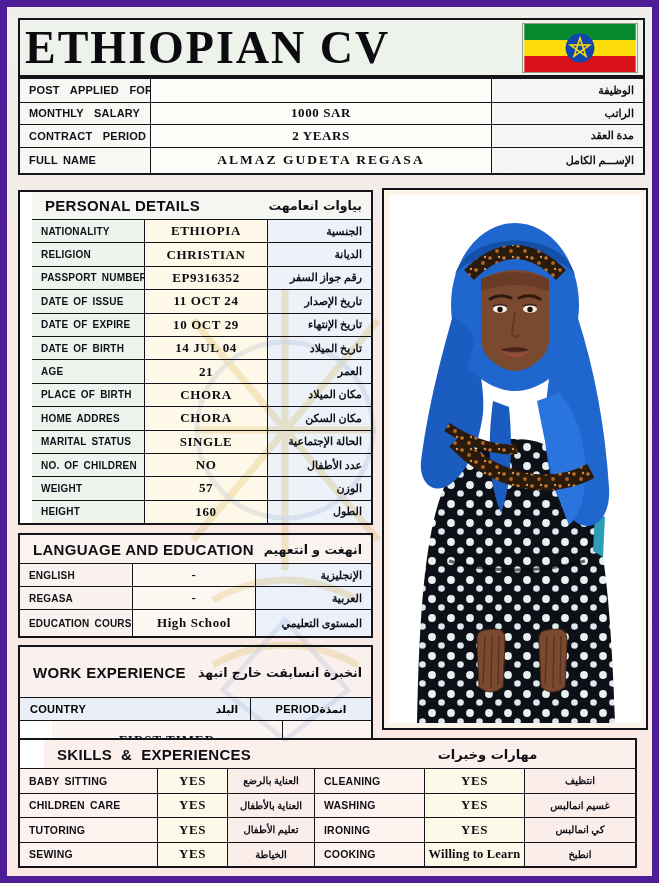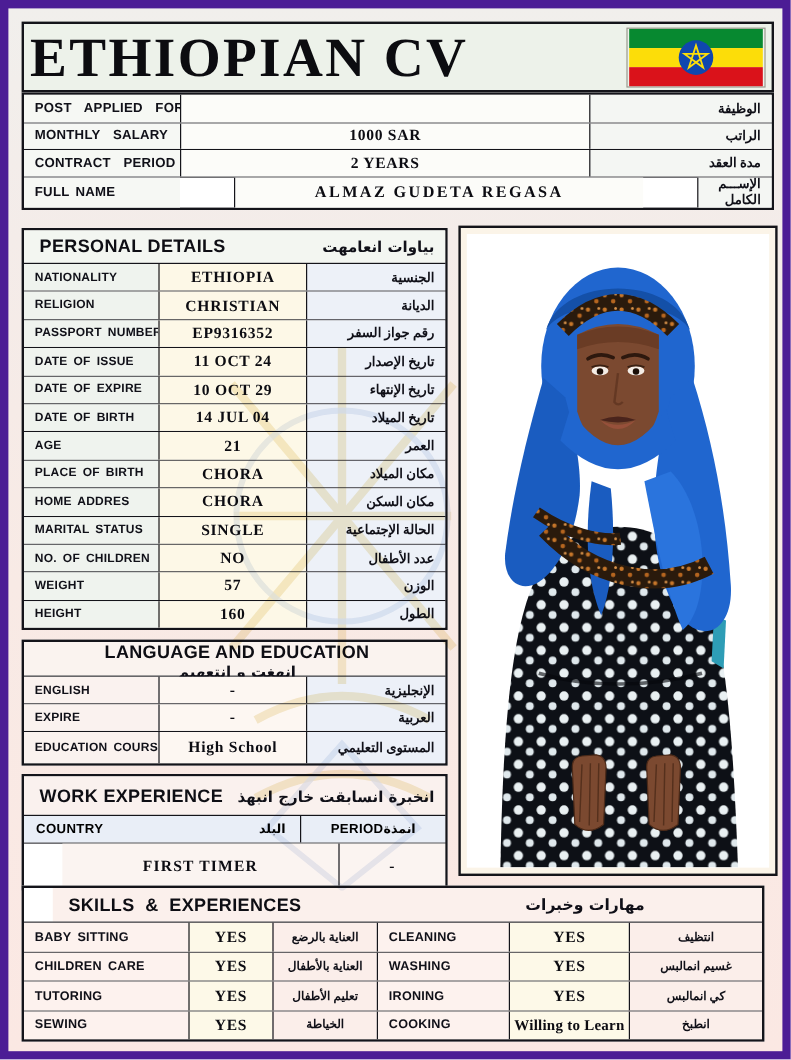--- a/index.html
+++ b/index.html
@@ -27,53 +27,53 @@
   .lbl { font-weight:700; font-size:10.5px; letter-spacing:.2px; word-spacing:2px;
          color:#101018; padding-left:9px; white-space:pre; }
   .val { font-family:"Liberation Serif", serif; font-weight:700; font-size:13px;
          letter-spacing:.6px; color:#0c0c12; justify-content:center; text-align:center; }
   .ar  { font-family:Liberation Serif, serif; direction:rtl; font-weight:700; font-size:11px;
          color:#101018; justify-content:flex-start; padding-right:9px; }
 
   
   .top-tbl { left:18px; top:77px; width:627px; }
   .top-row { grid-template-columns:130px 341px 1fr; height:22.5px; }
-  .top-row.tall { height:26px;gap:45px; }
+  .top-row.tall { height:26px; }
   .top-row .lbl { background:#f6f8f4; font-size:11px; }
   .top-row .val { background:#fcfcf9; }
   .top-row .ar  { background:#f4f6f3; }
   .name-val { letter-spacing:2px; font-size:13.5px; }
 
   
   .sec-head { display:flex; align-items:center; justify-content:space-between;
               padding:0 9px 0 13px; }
   .sec-en { font-weight:700; font-size:15px; letter-spacing:.3px; color:#0e0e14; }
   .sec-ar { font-family:"DejaVu Sans", sans-serif; direction:rtl; font-weight:700;
             font-size:12.5px; color:#101018; }
 
   
-  .p-tbl { left:18px; top:190px; width:355px; }
+  .p-tbl { left:18px; top:190px; width:355px;padding-left:12px; }
   .p-head { height:27px; background:#f3f6f1; }
   .p-row { grid-template-columns:112px 123px 1fr; height:23.4px; }
   .p-row .lbl { background:#eff3ee; font-size:10px; }
   .p-row .val { background:#fdf8e7; }
   .p-row .ar  { background:#edf1f8; }
 
   
   .l-tbl { left:18px; top:533px; width:355px; }
-  .l-head { height:28px; background:#faf3ef;flex-direction:column; }
+  .l-head { height:28px; background:#faf3ef; }
   .l-row { grid-template-columns:112px 123px 1fr; height:23px; }
   .l-row.tall { height:27px; }
   .l-row .lbl { background:#faf2ef; font-size:10px; }
   .l-row .val { background:#fdf7f2; }
   .l-row .ar  { background:#ecf0f8; }
 
   
   .w-tbl { left:18px; top:645px; width:355px; }
-  .w-head { height:32px; background:#faf1ee; }
+  .w-head { height:50px; background:#faf1ee; }
   .w-cols { grid-template-columns:230px 1fr; height:23px; }
   .w-cols .cell { background:#e9eef7; }
   .w-col-c { justify-content:space-between; padding:0 12px 0 10px;gap:48px; }
   .w-col-p { justify-content:center; gap:0; }
   .w-col-lbl { font-weight:700; font-size:11px; letter-spacing:.3px; }
   .w-col-ar { font-family:"DejaVu Sans", sans-serif; direction:rtl; font-weight:700; font-size:10.5px; }
   .w-data { grid-template-columns:230px 1fr; height:38px;padding-left:32px; }
   .w-data .val { background:#fbf4f1; letter-spacing:1px; }
 
   
@@ -212,21 +212,21 @@
     <div class="row l-head sec-head">
       <span class="sec-en">LANGUAGE AND EDUCATION</span>
       <span class="sec-ar">انهغت و انتعهيم</span>
     </div>
     <div class="row l-row">
       <div class="cell lbl">ENGLISH</div>
       <div class="cell val">-</div>
       <div class="cell ar">الإنجليزية</div>
     </div>
     <div class="row l-row">
-      <div class="cell lbl">EXPIRE</div>
+      <div class="cell lbl">REGASA</div>
       <div class="cell val">-</div>
       <div class="cell ar">العربية</div>
     </div>
     <div class="row l-row tall">
       <div class="cell lbl">EDUCATION COURSE</div>
       <div class="cell val">High School</div>
       <div class="cell ar">المستوى التعليمي</div>
     </div>
   </div>
 

